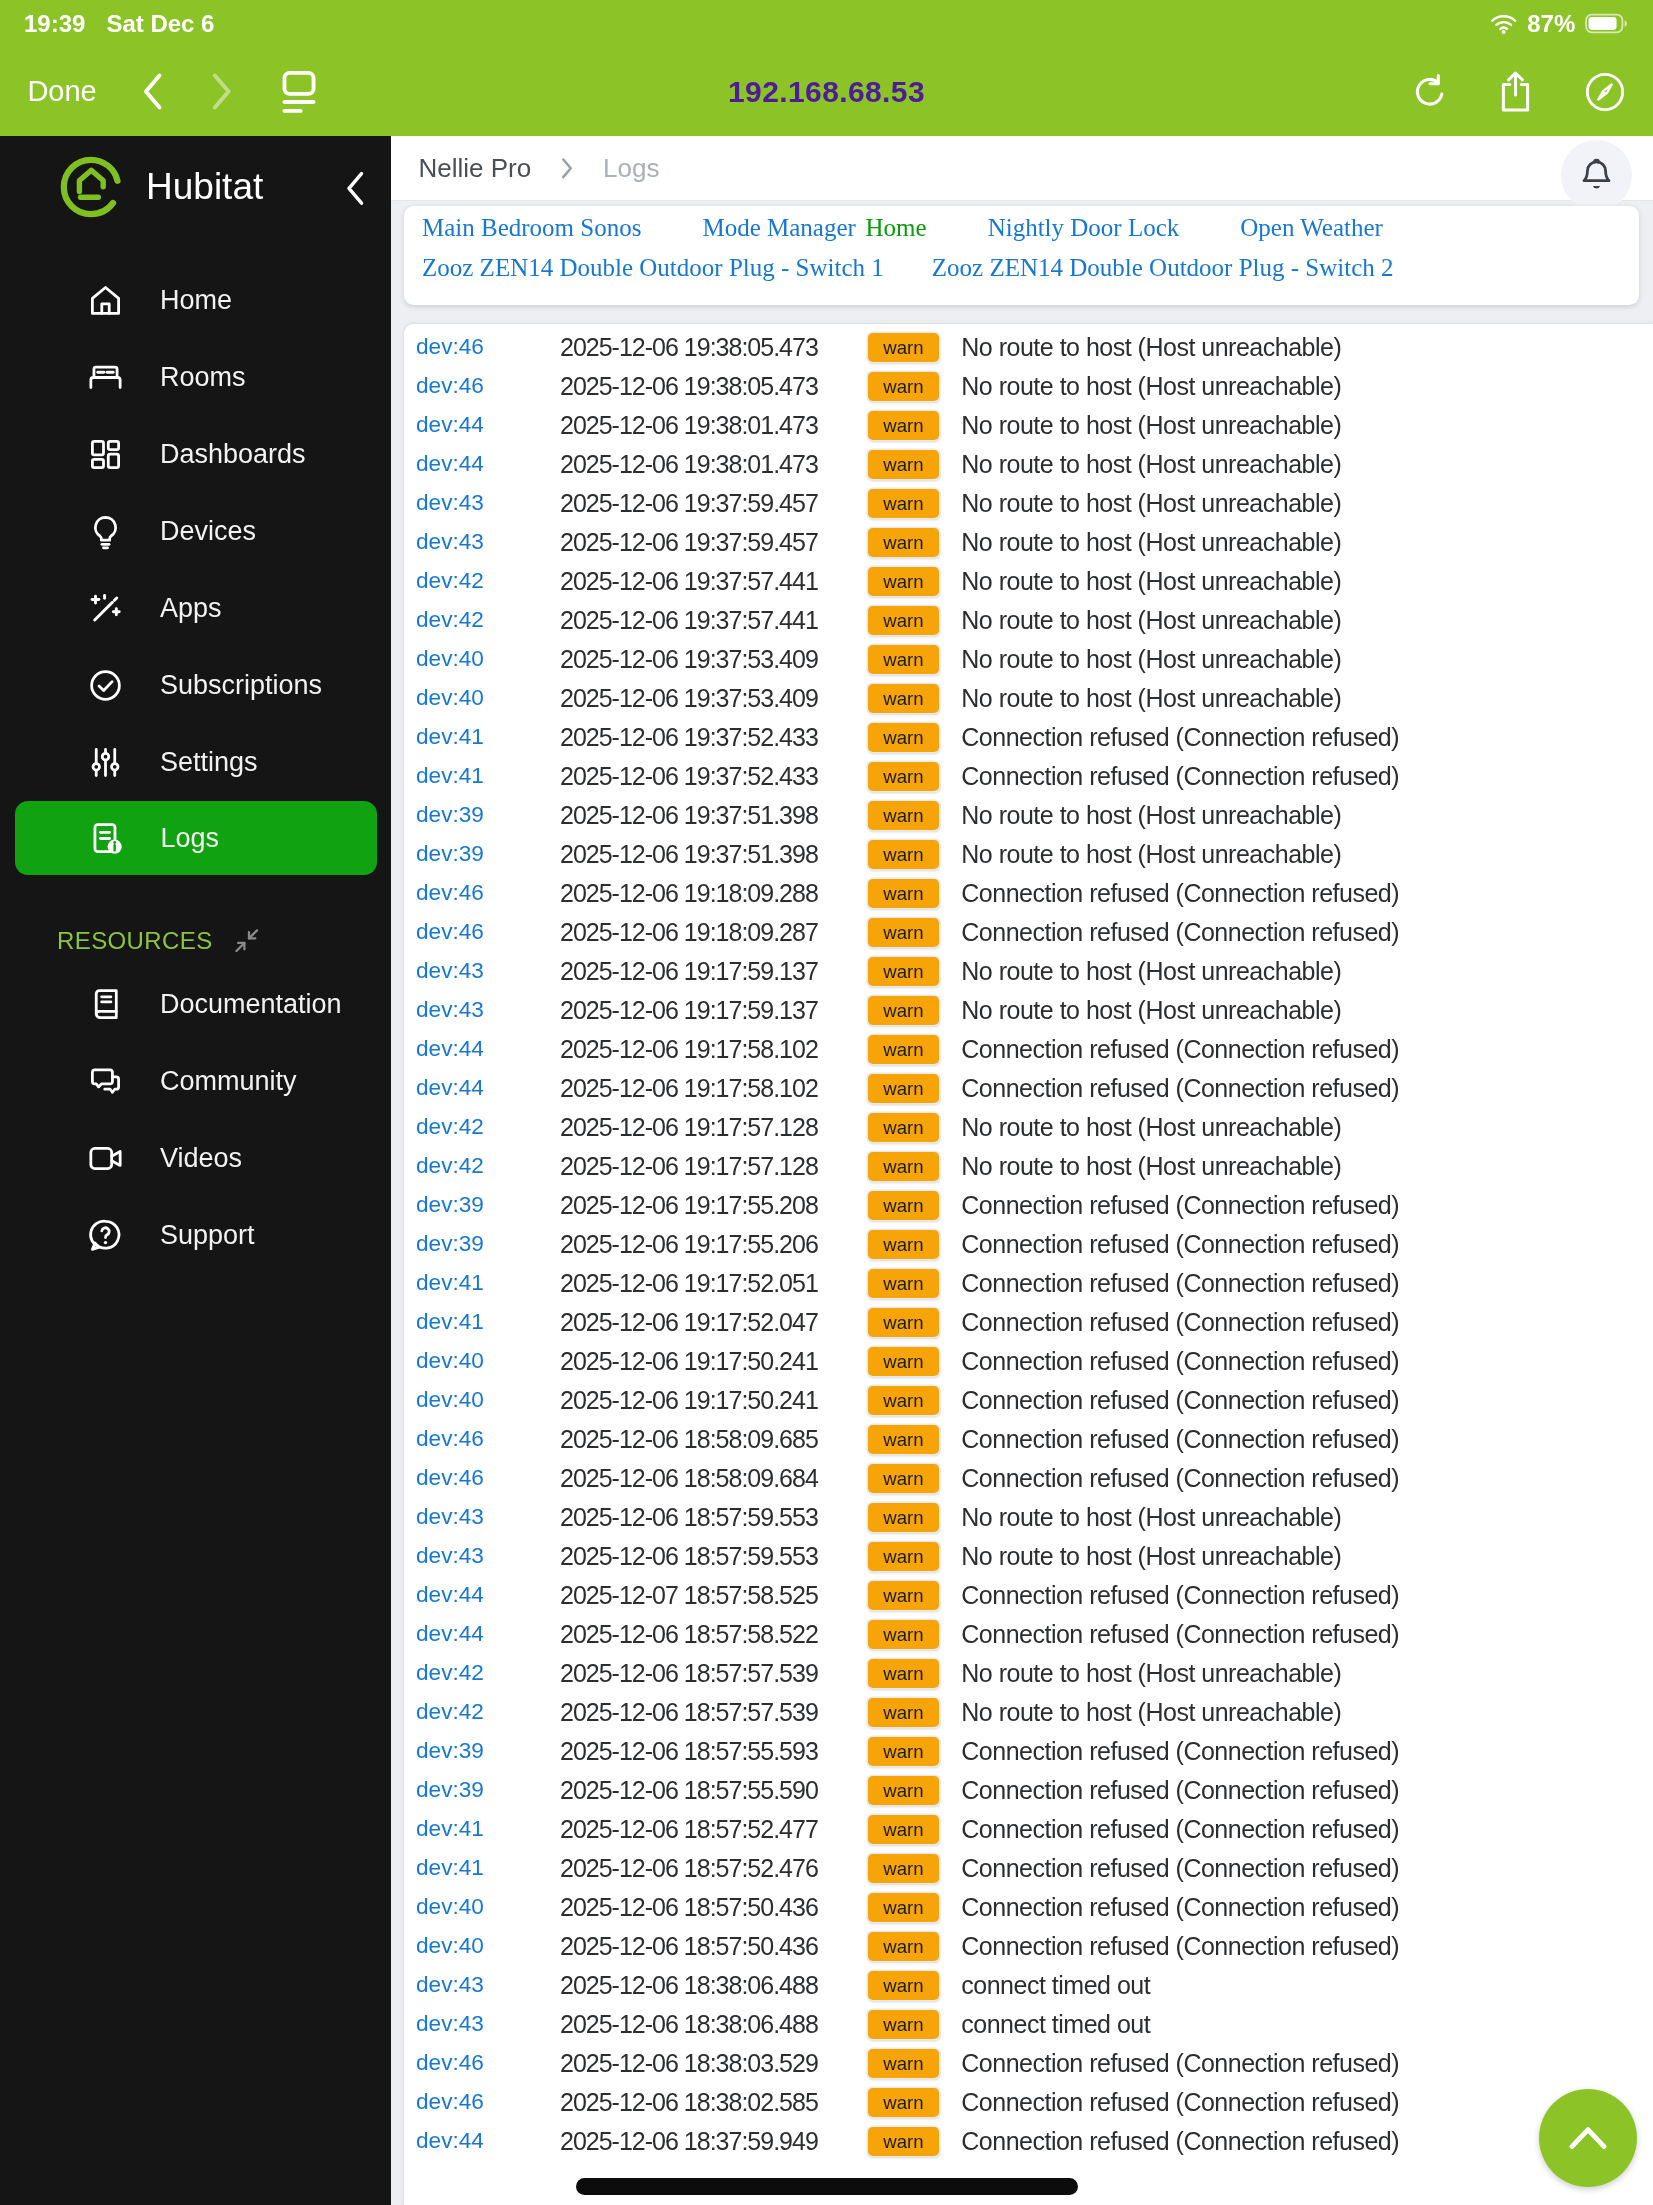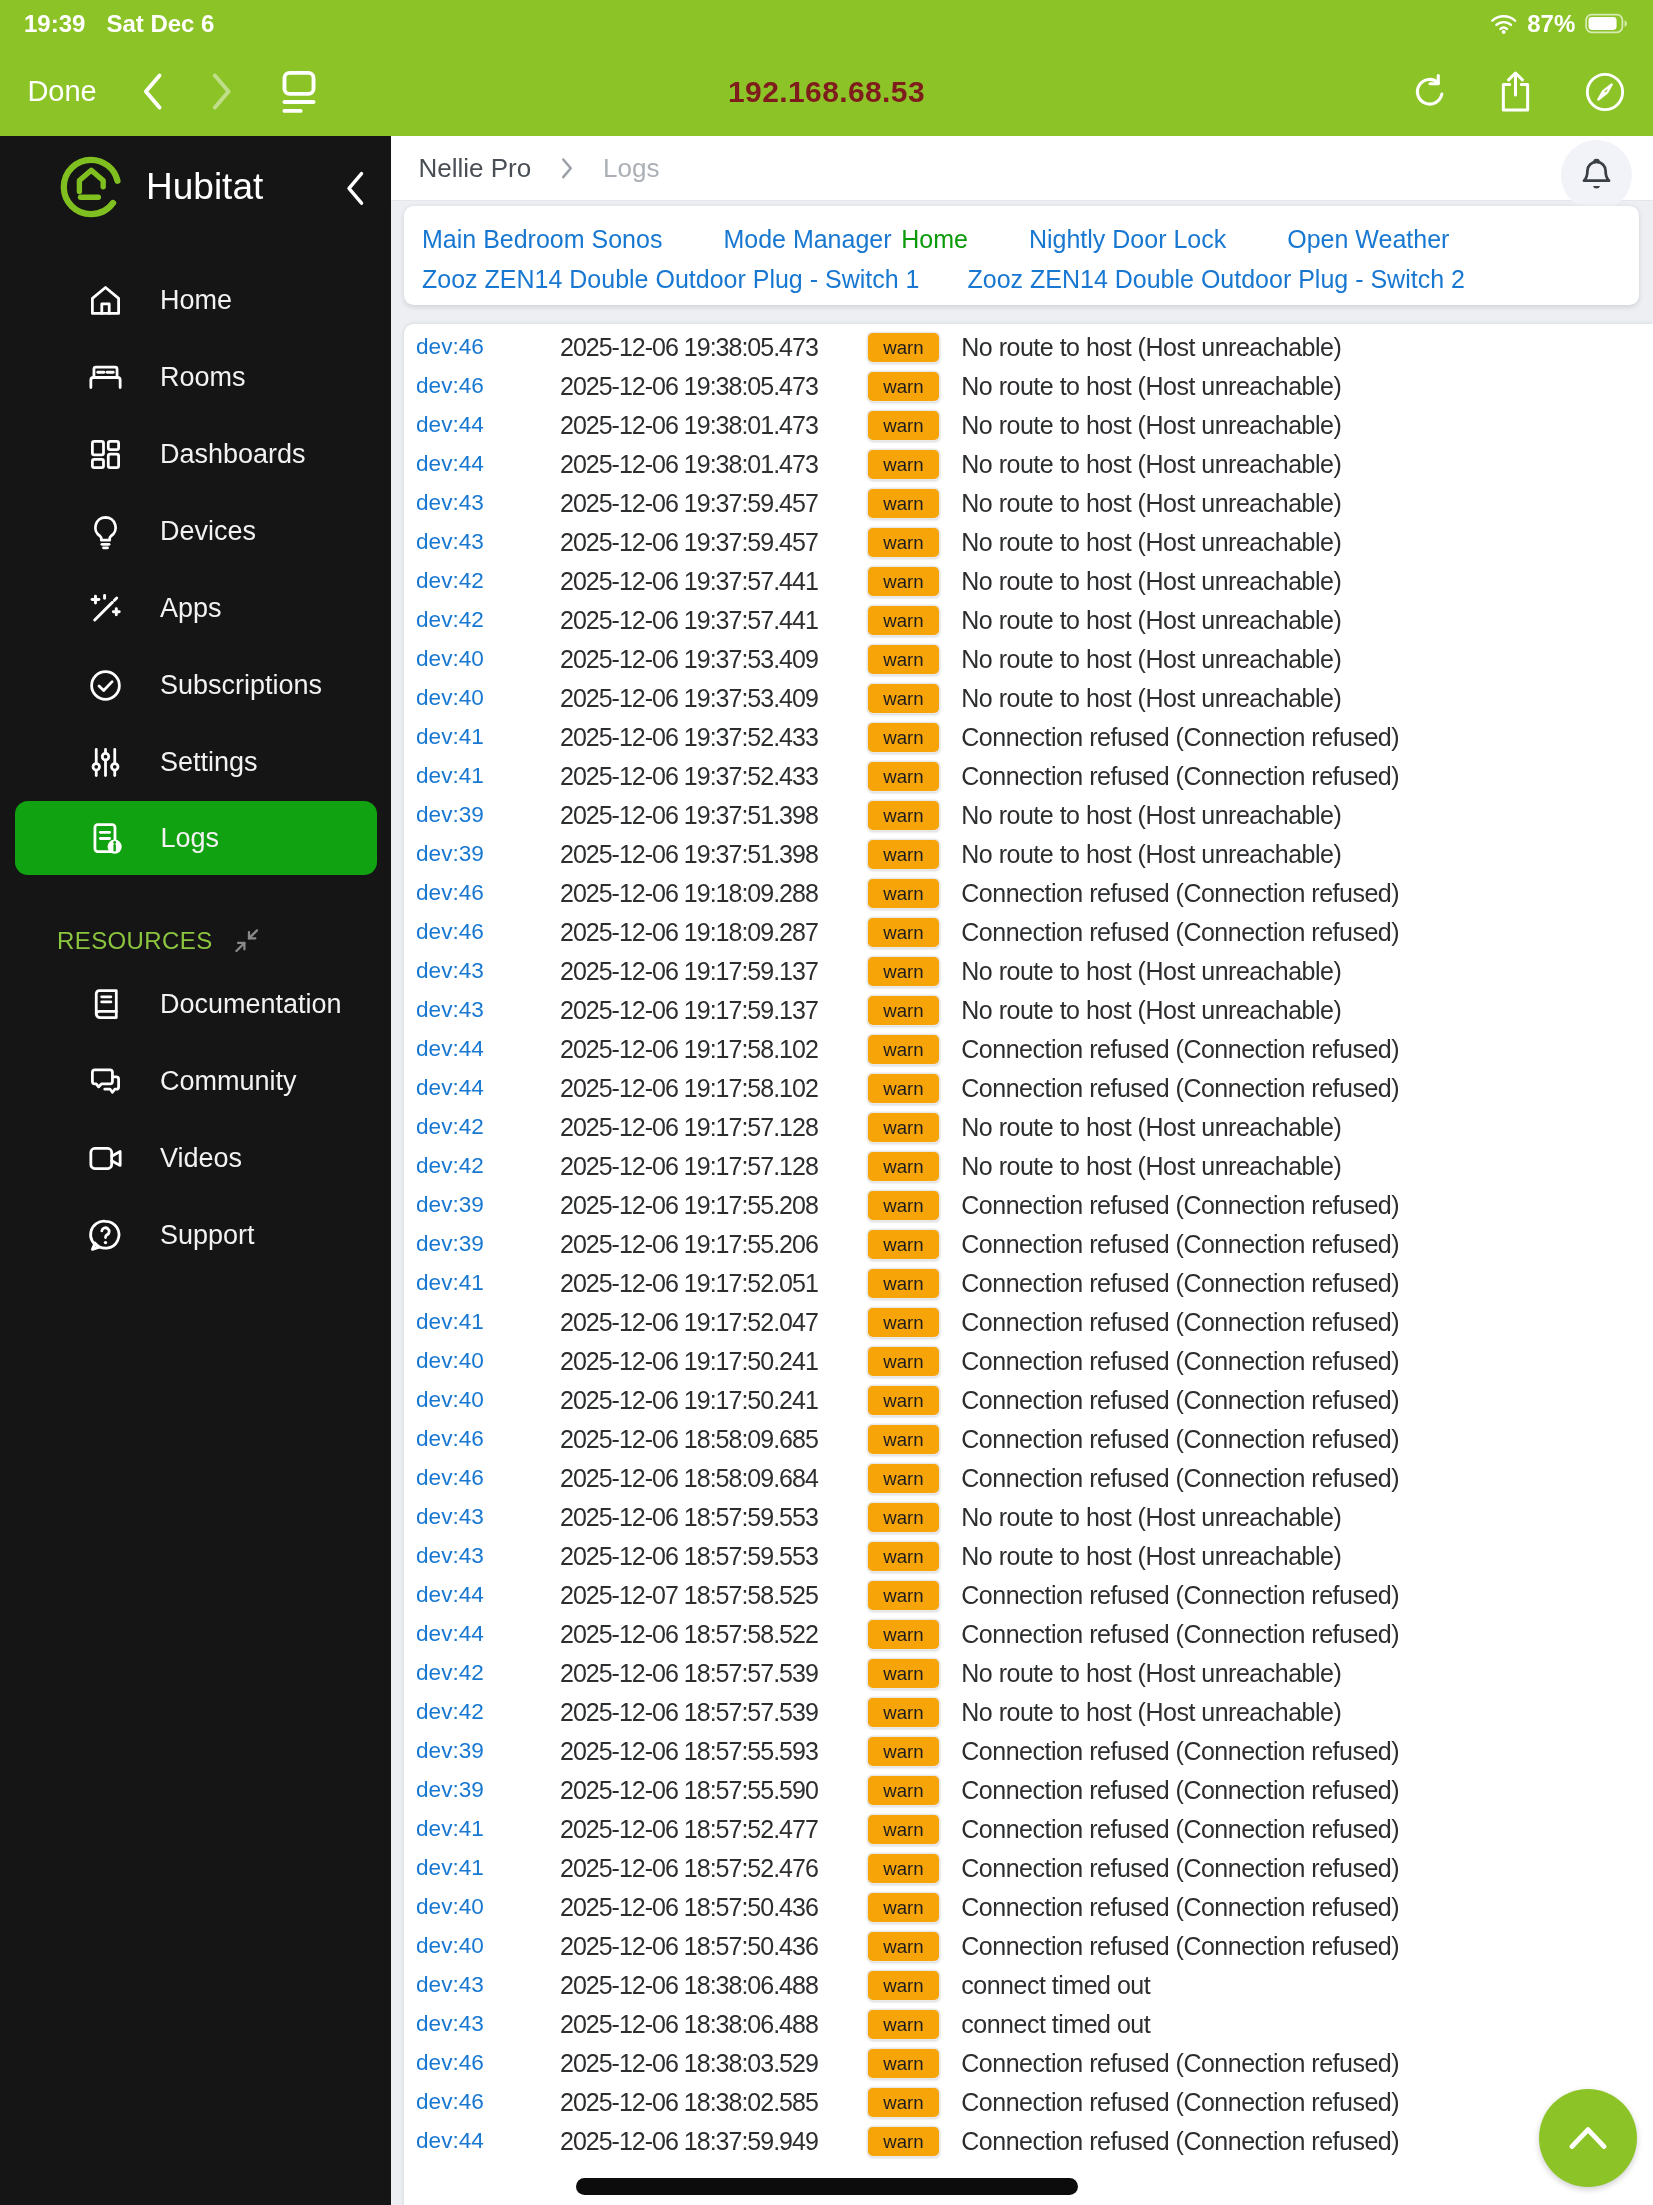--- a/index.html
+++ b/index.html
@@ -11,21 +11,21 @@
   .statusbar { height:47px; display:flex; align-items:center; justify-content:space-between; padding:0 24px; }
   .sb-left { display:flex; gap:21px; align-items:center; font-size:24px; font-weight:bold; }
   .sb-left .sb-date { font-weight:bold; }
   .sb-right { display:flex; gap:9.7px; align-items:center; font-size:24px; font-weight:bold; }
   .browserbar { height:89px; display:flex; align-items:center; padding:0 27.4px; position:relative; }
   .bb-left { display:flex; align-items:center; gap:42px; }
   .done { font-size:29px; color:#fff; }
   .nav-chev { width:27.4px; height:39px; }
   .fwd { opacity:.45; }
   .url { position:absolute; left:50%; top:50%; transform:translate(-50%,-50%);
-    color:#7f1d1d; font-size:30px; font-weight:bold; letter-spacing:0.4px; }
+    color:#4c1d95; font-size:30px; font-weight:bold; letter-spacing:0.4px; }
   .bb-right { margin-left:auto; display:flex; align-items:center; gap:50px; }
 
   
   .shell { display:flex; width:100%; height:2070px; }
 
   
   .sidebar { width:391px; background:#151515; color:#f2f2f2; flex:none; padding-top:12px; }
   .brand { display:flex; align-items:center; padding:8px 22.6px 8px 57px; height:77px; }
   .brand-logo { width:68px; height:68px; flex:none; }
   .brand-name { font-size:37px; color:#fff; margin-left:21px; flex:1; }
@@ -47,21 +47,21 @@
   .crumb-cur { color:#4a4f55; }
   .crumb-chev { width:16px; height:22.6px; }
   .crumb-prev { color:#aab0b6; }
   .bell-btn { margin-left:auto; width:71px; height:71px; margin-top:14.5px; border-radius:50%;
     background:#f2f3f8; display:flex; align-items:center; justify-content:center; cursor:pointer; }
   .bell-btn svg { width:39px; height:39px; }
 
   
   .filter-card { background:#fff; margin:4.8px 14.5px 0 13px; border-radius:9.7px;
     box-shadow:0 1.6px 4.8px rgba(50,55,60,.16); padding:8px 18px 11.3px 18px; }
-  .frow { display:flex; align-items:flex-end; column-gap:61px; height:40px; white-space:nowrap; }
+  .frow { display:flex; align-items:flex-start; column-gap:61px; height:40px; white-space:nowrap;font-family:Liberation Serif, serif; }
   .frow3 { column-gap:48px; }
   .fitem { display:inline-flex; gap:9.7px; align-items:baseline; }
   .flink { color:#1878d1; font-size:25px; text-decoration:none; cursor:pointer; }
   .fsfx { font-size:25px; }
 
   
   .log-panel { background:#fff; margin:19.4px 0 0 13px; border-radius:9.7px 0 0 0;
     box-shadow:0 0.8px 4px rgba(50,55,60,.15); flex:1; padding-top:3.2px; overflow:hidden; }
   .log-row { display:grid; grid-template-columns:144px 308px 82px auto;
     align-items:center; height:39px; padding-left:12px; }

